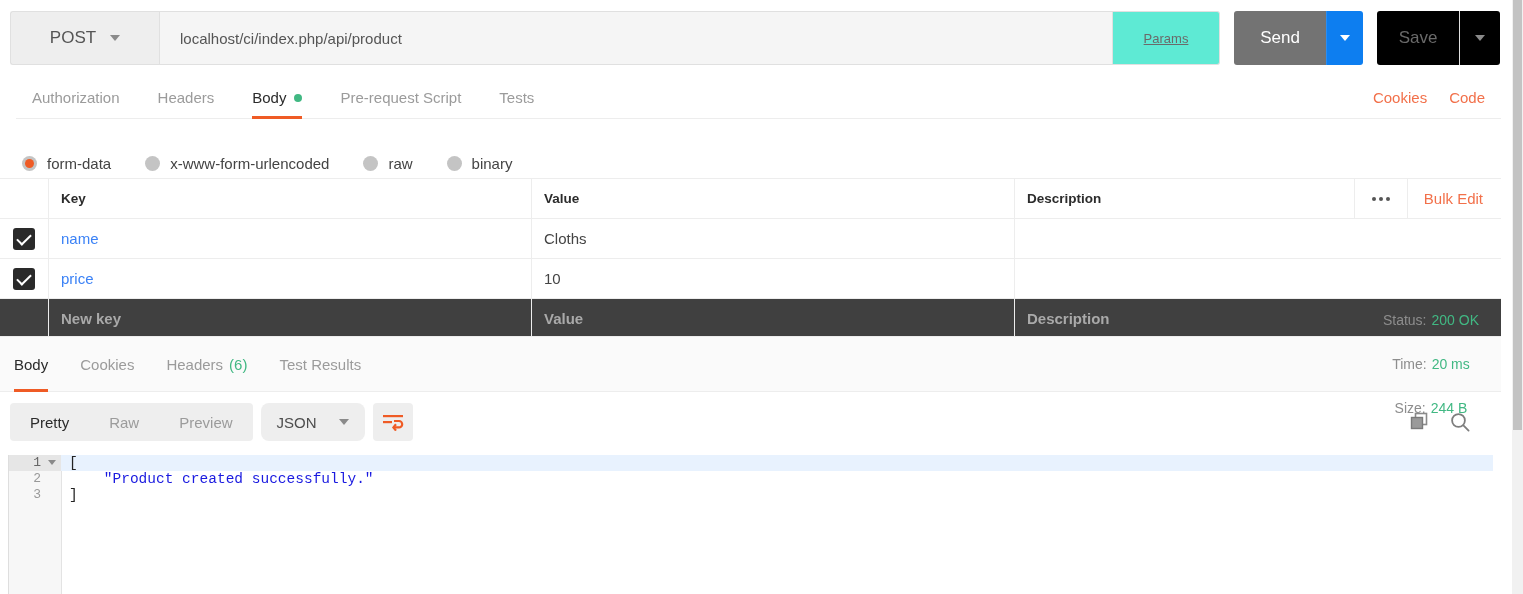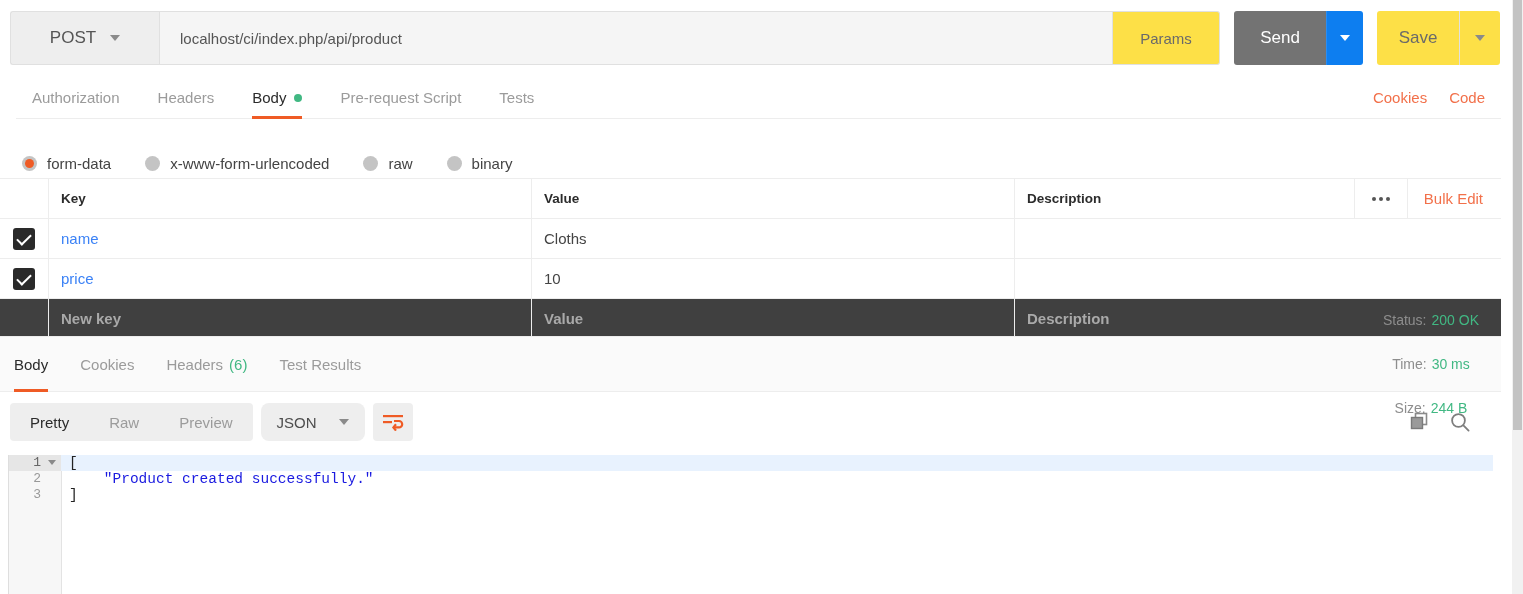--- a/index.html
+++ b/index.html
@@ -85,30 +85,31 @@
     border: none;
     outline: none;
     background: transparent;
     width: 100%;
     font-family: "Liberation Sans", sans-serif;
     font-size: 15px;
     color: #555;
   }
   .params-btn {
     width: 106px;
-    background: #fde047;
+    background: #5eead4;
     border: 1px solid #e0e0e0;
     border-left: none;
     border-radius: 0 3px 3px 0;
     display: flex;
     align-items: center;
     justify-content: center;
-    font-size: 15px;
+    font-size: 13px;
     color: #6a6a6a;
     cursor: pointer;
+    text-decoration: underline;
   }
   .send-group {
     margin-left: 14px;
     display: flex;
     border-radius: 3px;
     overflow: hidden;
   }
   .send-btn {
     width: 92px;
     background: #737373;
@@ -133,21 +134,21 @@
     border-left: 5px solid transparent;
     border-right: 5px solid transparent;
     border-top: 6px solid #ffffff;
     display: block;
   }
   .save-group {
     margin-left: 14px;
     display: flex;
     border-radius: 3px;
     overflow: hidden;
-    background: #fde047;
+    background: #000000;
   }
   .save-btn {
     width: 82px;
     display: flex;
     align-items: center;
     justify-content: center;
     font-size: 17px;
     color: #6a6a6a;
     cursor: pointer;
   }
@@ -649,21 +650,21 @@
       <span class="count">(6)</span>
     </div>
     <div class="rtab">
       <span>Test Results</span>
     </div>
     <div class="resp-meta">
       <span>
         <span>Status:</span><b>200 OK</b>
       </span>
       <span>
-        <span>Time:</span><b>30 ms</b>
+        <span>Time:</span><b>20 ms</b>
       </span>
       <span>
         <span>Size:</span><b>244 B</b>
       </span>
     </div>
   </div>
 
   <div class="resp-toolbar">
     <div class="seg">
       <div class="segbtn active">Pretty</div>

